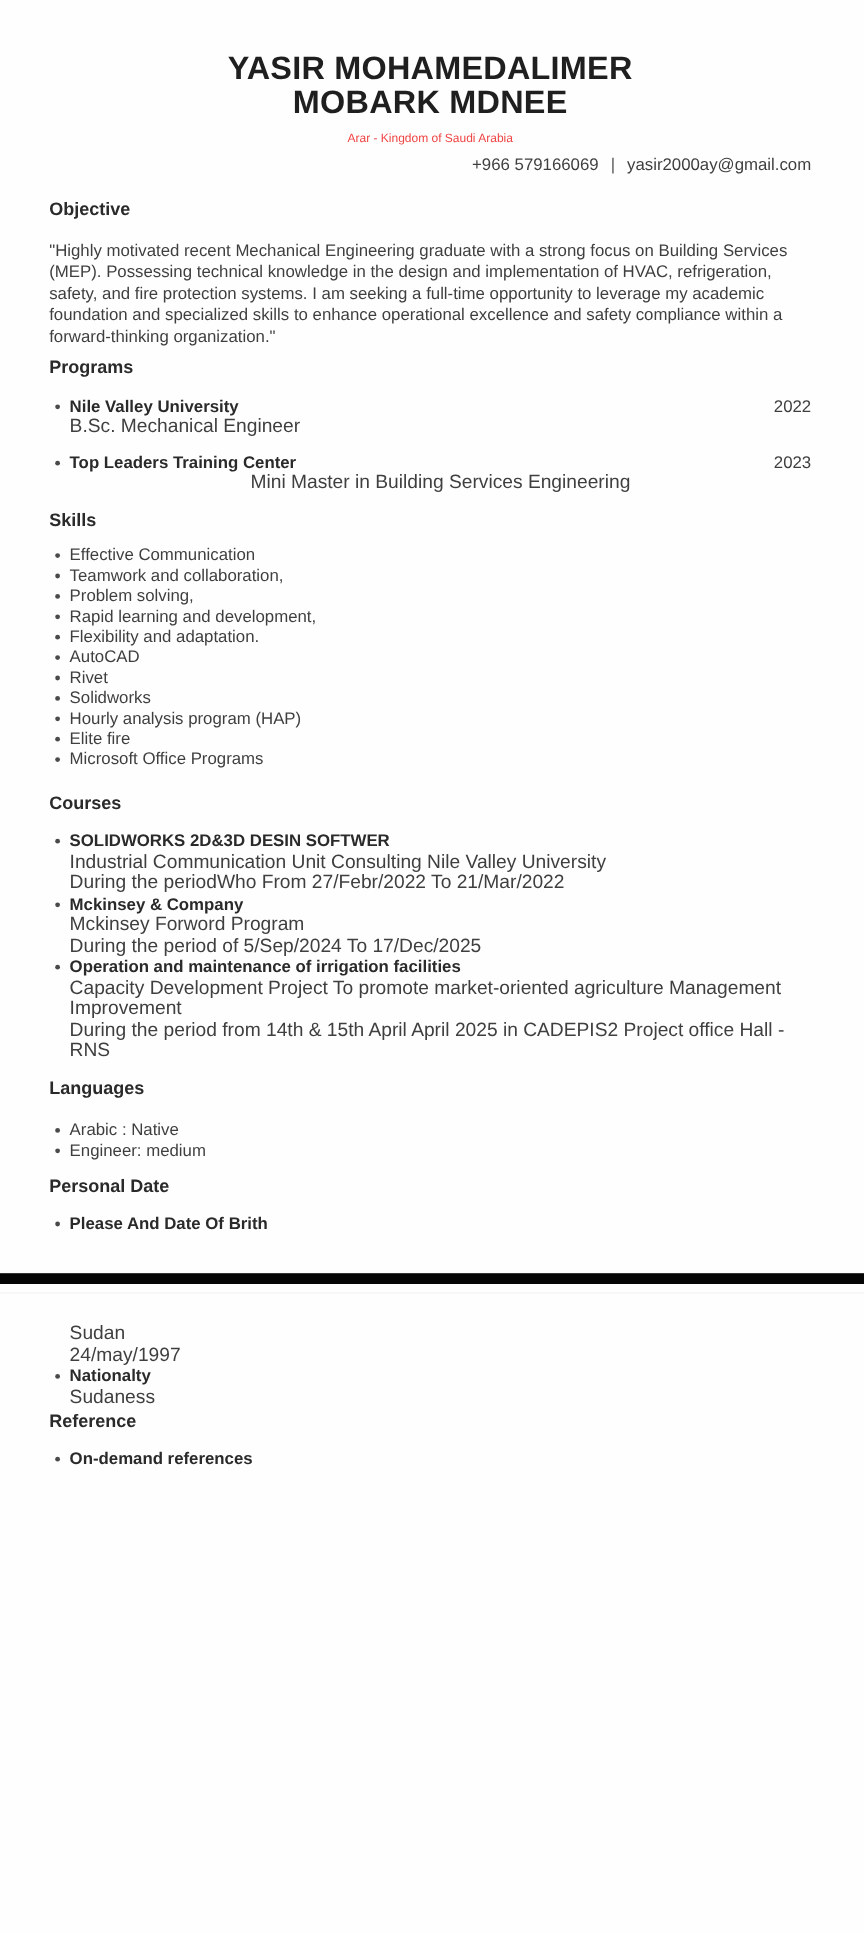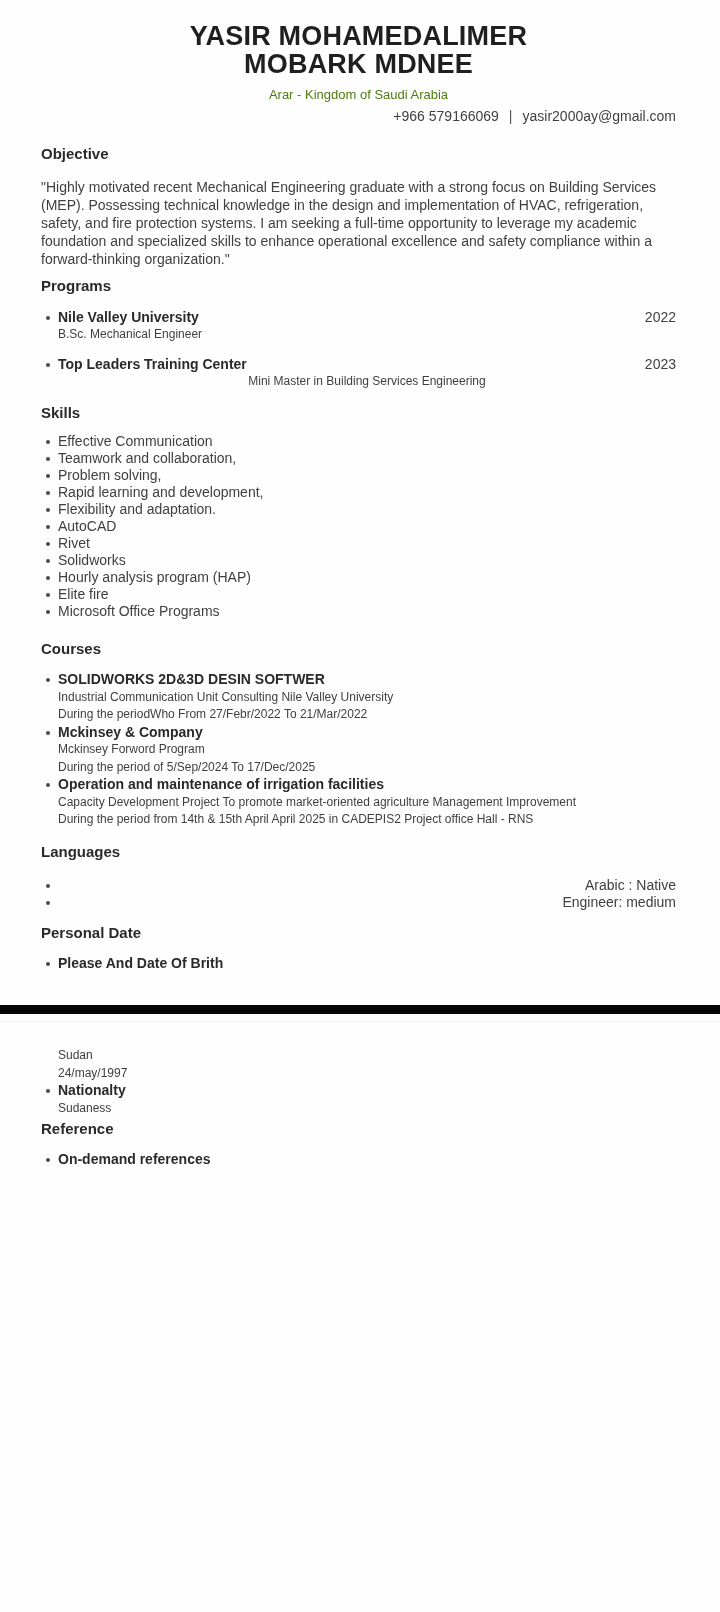--- a/index.html
+++ b/index.html
@@ -7,36 +7,36 @@
   body {
     width:720px; height:1612px;
     font-family:"Liberation Sans", sans-serif;
     color:#3f3f3f;
     overflow:hidden;
   }
   .page { width:720px; min-height:1612px; background:#fffefe; }
   .content { padding:0 44px 0 41px; }
 
   
-  .resume-header { padding-top:22px; text-align:center; }
+  .resume-header { padding-top:43px; text-align:center; }
   .name {
     font-size:27px; line-height:28px; font-weight:bold;
     color:#1f1f1f; letter-spacing:0.2px;
   }
   .name-line { display:block; }
-  .location { margin-top:8px; font-size:13px; line-height:18px; color:#4d7c0f; }
+  .location { margin-top:8px; font-size:10px; line-height:18px; color:#ef4444; }
   .contact { margin-top:3px; font-size:14px; line-height:18px; color:#3f3f3f;text-align:right; }
   .contact .sep { margin:0 10px; color:#555; }
 
   
   .sec-h { font-size:15px; line-height:18px; font-weight:bold; color:#2a2a2a; }
 
   
   .para { font-size:14px; line-height:18px; color:#3f3f3f; }
-  .sub, .plain-line { font-size:12px; color:#3f3f3f; padding-left:17px; }
+  .sub, .plain-line { font-size:16px; color:#3f3f3f; padding-left:17px; }
   .bold-t { font-weight:bold; color:#2a2a2a; }
 
   
   .bullet-item { position:relative; padding-left:17px; font-size:14px; }
   .bullet-item::before {
     content:""; position:absolute; left:5px; top:7px;
     width:4px; height:4px; border-radius:50%; background:#4a4a4a;
   }
 
   
@@ -57,21 +57,21 @@
   .blist { list-style:none; margin-top:11px; }
   .blist li { line-height:17px; }
 
   
   section[data-name="section-courses"] .sec-h { margin-top:20px; }
   .course-list { margin-top:13px; line-height:17.5px; }
   .course-list .bullet-item::before { top:7px; }
 
   
   section[data-name="section-languages"] .sec-h { margin-top:14px; }
-  section[data-name="section-languages"] .blist { margin-top:16px;text-align:right; }
+  section[data-name="section-languages"] .blist { margin-top:16px; }
 
   
   section[data-name="section-personal"] .sec-h { margin-top:13px; }
   .please-item { margin-top:13px; line-height:17.5px; }
 
   
   .page-break-bar { margin-top:33px; width:720px; height:9px; background:#050505; }
   .page-edge-line { margin-top:7px; width:720px; height:1px; background:#f2f2f2; }
 
   

